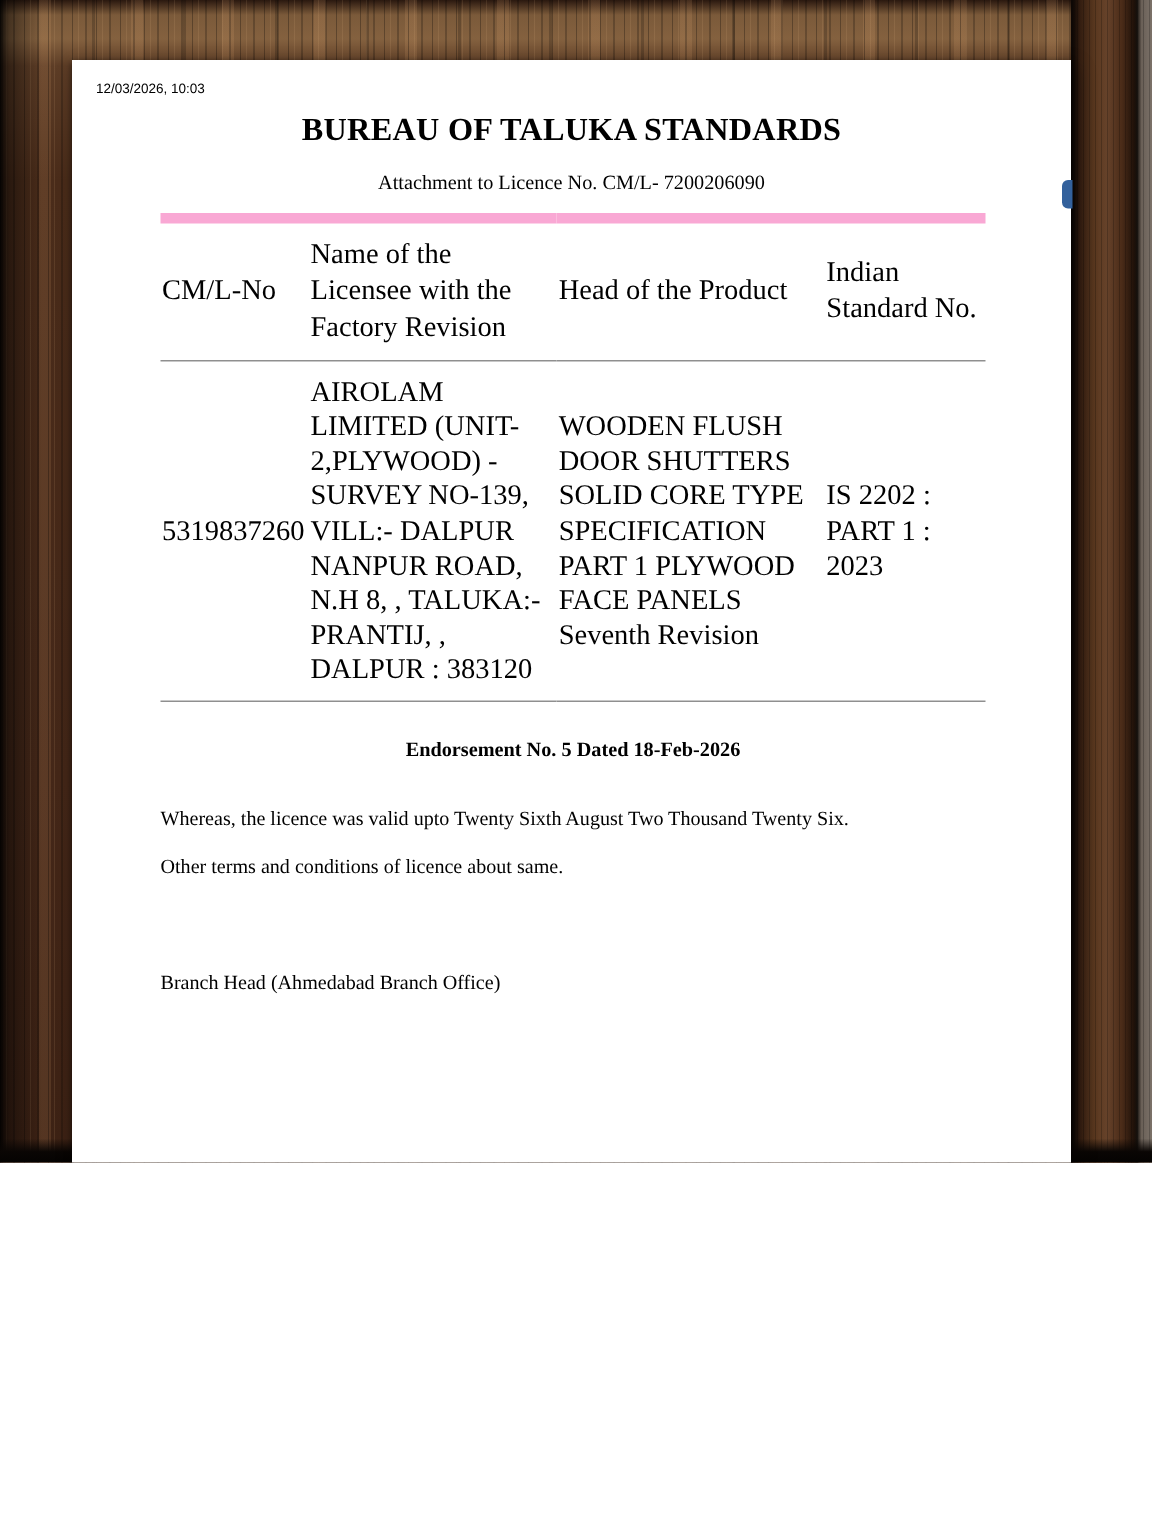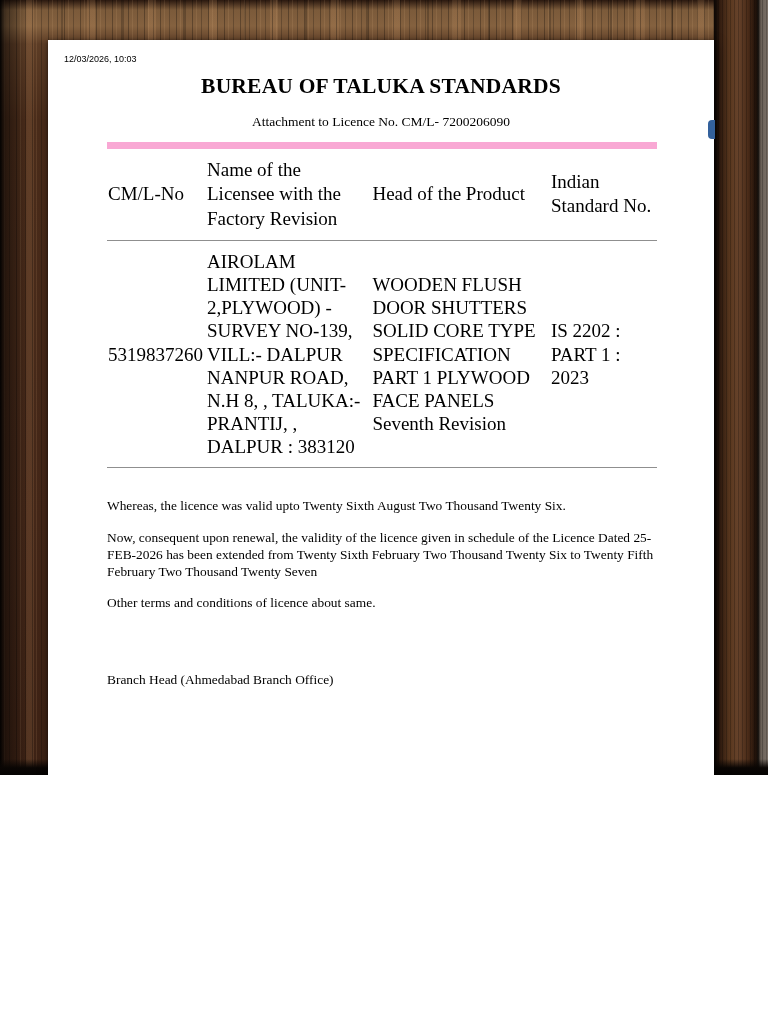--- a/index.html
+++ b/index.html
@@ -132,24 +132,24 @@
         <tbody>
           <tr>
             <td>5319837260</td>
             <td>AIROLAM LIMITED (UNIT-2,PLYWOOD) - SURVEY NO-139, VILL:- DALPUR NANPUR ROAD, N.H 8, , TALUKA:- PRANTIJ, , DALPUR : 383120</td>
             <td>WOODEN FLUSH DOOR SHUTTERS SOLID CORE TYPE SPECIFICATION PART 1 PLYWOOD FACE PANELS Seventh Revision</td>
             <td>IS 2202 : PART 1 : 2023</td>
           </tr>
         </tbody>
       </table>
 
+      <div class="endorsement">Endorsement No. 5 Dated 18-Feb-2026</div>
 
       <p class="para p1">Whereas, the licence was valid upto Twenty Sixth August Two Thousand Twenty Six.</p>
 
-      <p class="para p2">Now, consequent upon renewal, the validity of the licence given in schedule of the Licence Dated 25-FEB-2026 has been extended from Twenty Sixth February Two Thousand Twenty Six to Twenty Fifth February Two Thousand Twenty Seven</p>
 
       <p class="para p3">Other terms and conditions of licence about same.</p>
 
       <div class="signature">Branch Head (Ahmedabad Branch Office)</div>
 
     </div>
   </div>
 
   <div class="edge-marker" style="background: rgb(51, 97, 156);"></div>
 

